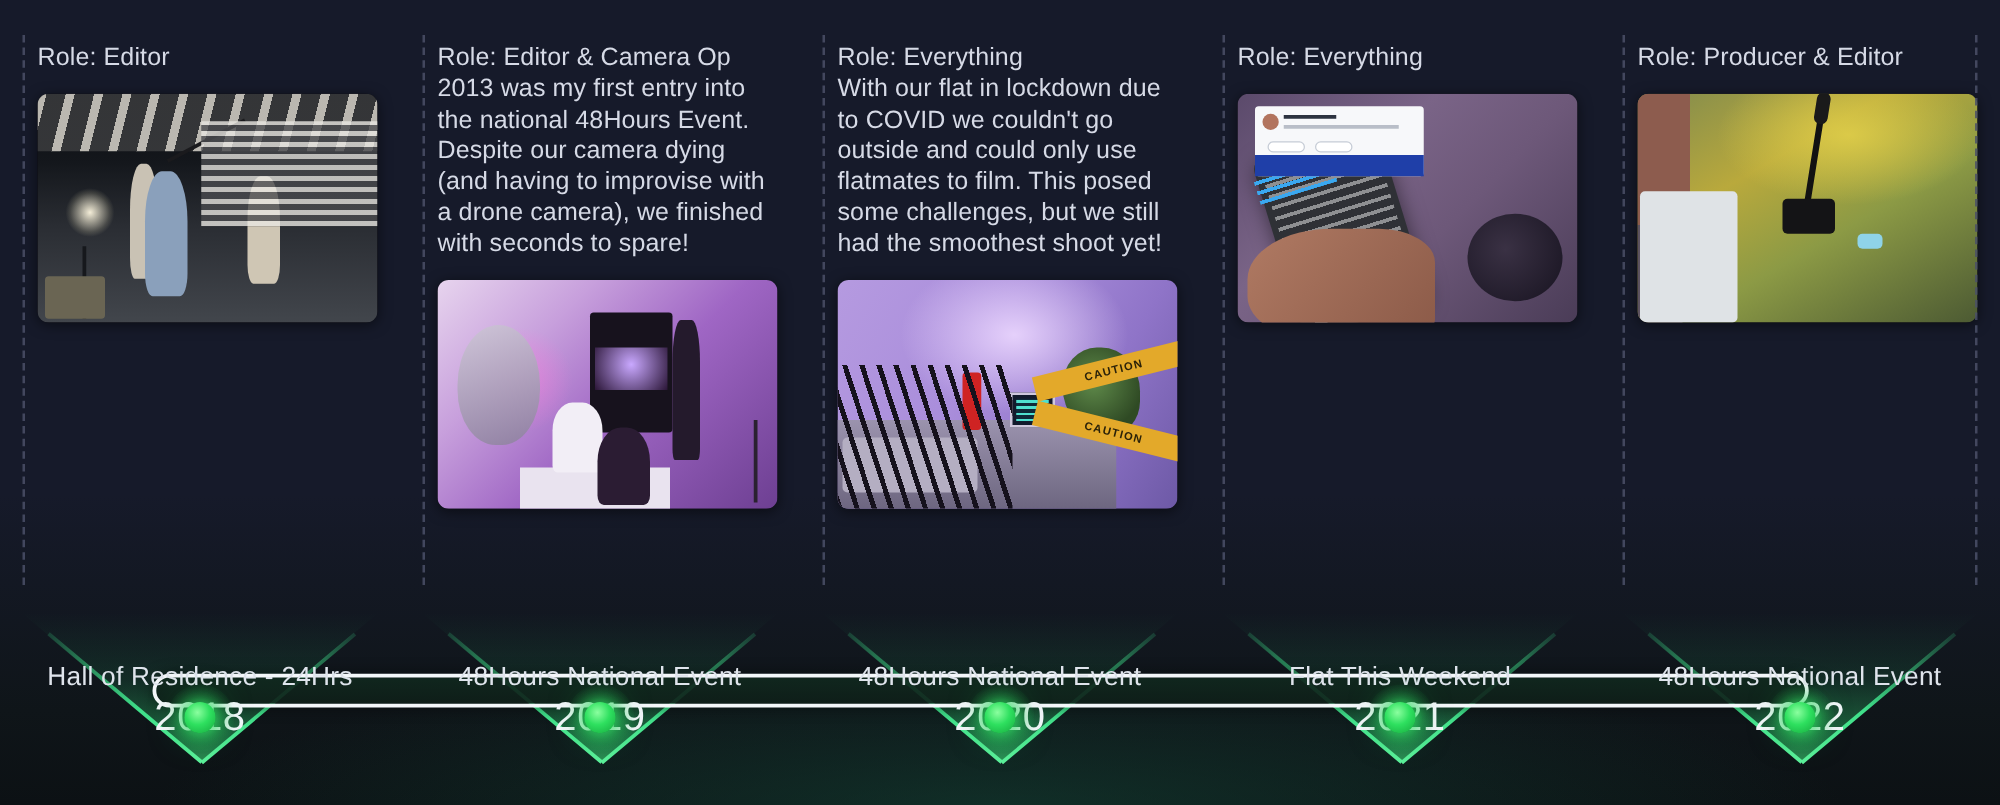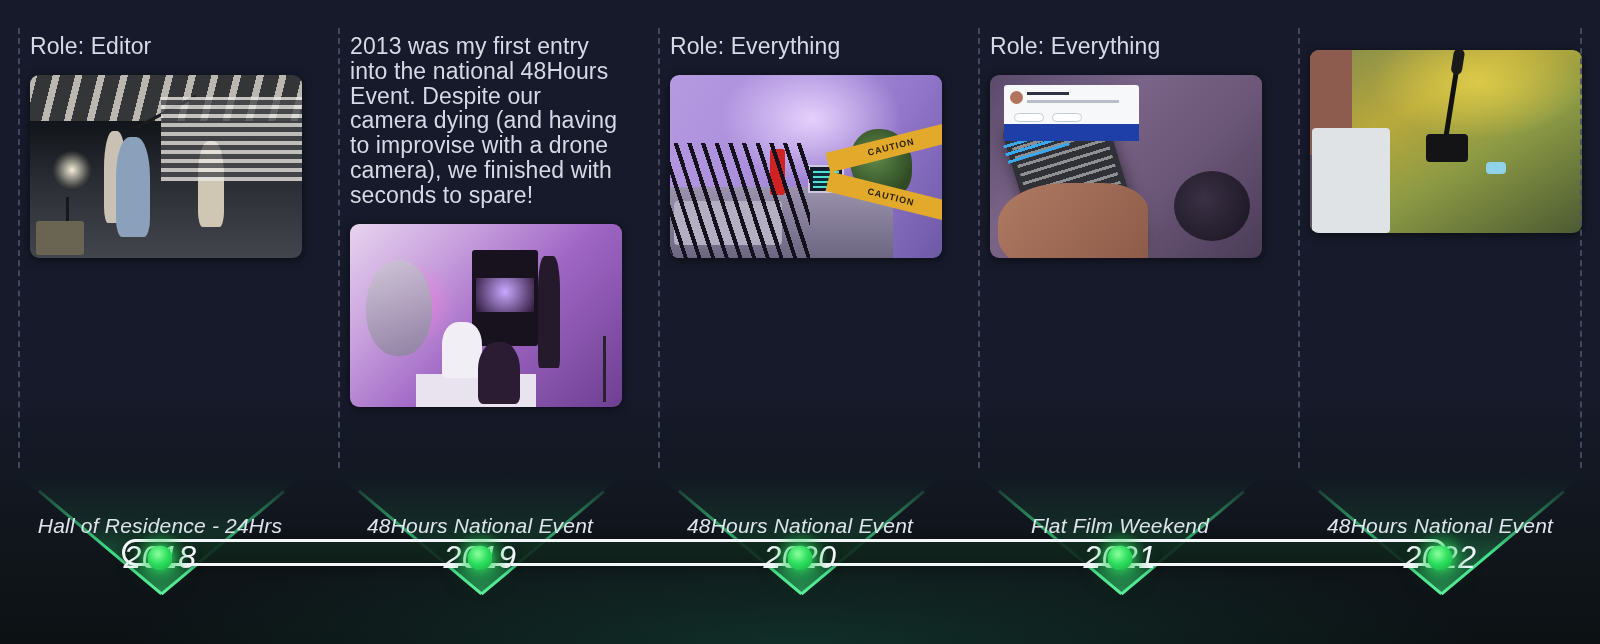--- a/index.html
+++ b/index.html
@@ -60,21 +60,21 @@
     right: 18px; top: 28px; bottom: -18px;
     width: 0;
     border-left: 2px dashed #4b5068;
     opacity: .85;
   }
 
   .col-inner { padding-left: 16px; padding-right: 4px; }
 
   .blurb {
     color: #d6dae6;
-    font-size: 23px;
+    font-size: 20px;
     line-height: 24.8px;
     letter-spacing: .1px;
     white-space: pre-line;
   }
   .role { display: block; }
 
   
   .photo {
     position: relative;
     margin-top: 16px;
@@ -186,25 +186,24 @@
   .boom22 { position: absolute; left: 138px; top: 6px; width: 5px; height: 104px; background: #121212; border-radius: 3px; transform: rotate(9deg); }
   .boom22::before { content:""; position:absolute; left:-3px; top:-8px; width:11px; height:26px; background:#1a1a1a; border-radius:6px; }
   .c22a { left: 28px; top: 78px; width: 42px; height: 105px; background: #8d5c4e; }
   .c22b { left: 62px; top: 62px; width: 36px; height: 121px; background: #5d5360; }
   .cam22 { position: absolute; left: 116px; top: 84px; width: 42px; height: 28px; background: #141416; border-radius: 4px; }
   .mask22 { position: absolute; left: 176px; top: 112px; width: 20px; height: 12px; background: #8fd3e8; border-radius: 4px; }
 
   
   .nodes {
     position: absolute;
-    left: 0; bottom: 16px;
+    left: 0; bottom: 0;
     width: 1600px;
     height: 210px;
     display: flex;
-    font-style: italic;
   }
   .node-col {
     position: relative;
     flex: 1 1 0;
     display: flex;
     flex-direction: column;
     align-items: center;
   }
 
   
@@ -302,38 +301,38 @@
             <div class="fig f18c"></div>
             <div class="trip18"></div>
             <div class="case18"></div>
           </div>
         </div>
       </div>
     </div>
 
     <div class="col">
       <div class="col-inner">
-        <div class="blurb"><span>2013 was my first entry into the national 48Hours Event. Despite our camera dying (and having to improvise with a drone camera), we finished with seconds to spare!</span></div>
+        <div class="blurb"><span class="role">Role: Editor &amp; Camera Op</span><span>2013 was my first entry into the national 48Hours Event. Despite our camera dying (and having to improvise with a drone camera), we finished with seconds to spare!</span></div>
         <div class="photo">
           <div class="scene s2019">
             <div class="refl19"></div>
             <div class="tv19"></div>
             <div class="p19c"></div>
             <div class="table19"></div>
             <div class="p19a"></div>
             <div class="p19b"></div>
             <div class="trip19"></div>
           </div>
         </div>
       </div>
     </div>
 
     <div class="col">
       <div class="col-inner">
-        <div class="blurb"><span class="role">Role: Everything</span></div>
+        <div class="blurb"><span class="role">Role: Everything</span><span>With our flat in lockdown due to COVID we couldn't go outside and could only use flatmates to film. This posed some challenges, but we still had the smoothest shoot yet!</span></div>
         <div class="photo">
           <div class="scene s2020">
             <div class="bench20"></div>
             <div class="sink20"></div>
             <div class="plant20"></div>
             <div class="ext20"></div>
             <div class="mon20"></div>
             <div class="cables20"></div>
             <div class="tape20a">
                 <span class="tape-txt">CAUTION</span>
@@ -361,21 +360,21 @@
               <span class="ln l3"></span>
               <span class="ln l4"></span>
             </div>
           </div>
         </div>
       </div>
     </div>
 
     <div class="col">
       <div class="col-inner">
-        <div class="blurb"></div>
+        <div class="blurb"><span class="role">Role: Producer &amp; Editor</span></div>
         <div class="photo">
           <div class="scene s2022">
             <div class="van22"></div>
             <div class="boom22"></div>
             <div class="c22a"></div>
             <div class="c22b"></div>
 
             <div class="cam22"></div>
             <div class="mask22"></div>
           </div>
@@ -436,21 +435,21 @@
       </div>
     </div>
 
     <div class="node-col">
       <div class="beam">
         <div class="fill"></div>
         <div class="edge-l"></div>
         <div class="edge-r"></div>
       </div>
       <div class="labels">
-        <div class="event-name">Flat Film Weekend</div>
+        <div class="event-name">Flat This Weekend</div>
         <div class="year">2021</div>
       </div>
       <div class="dot-wrap">
         <div class="dot-glow"></div>
         <div class="dot"></div>
       </div>
     </div>
 
     <div class="node-col">
       <div class="beam">

